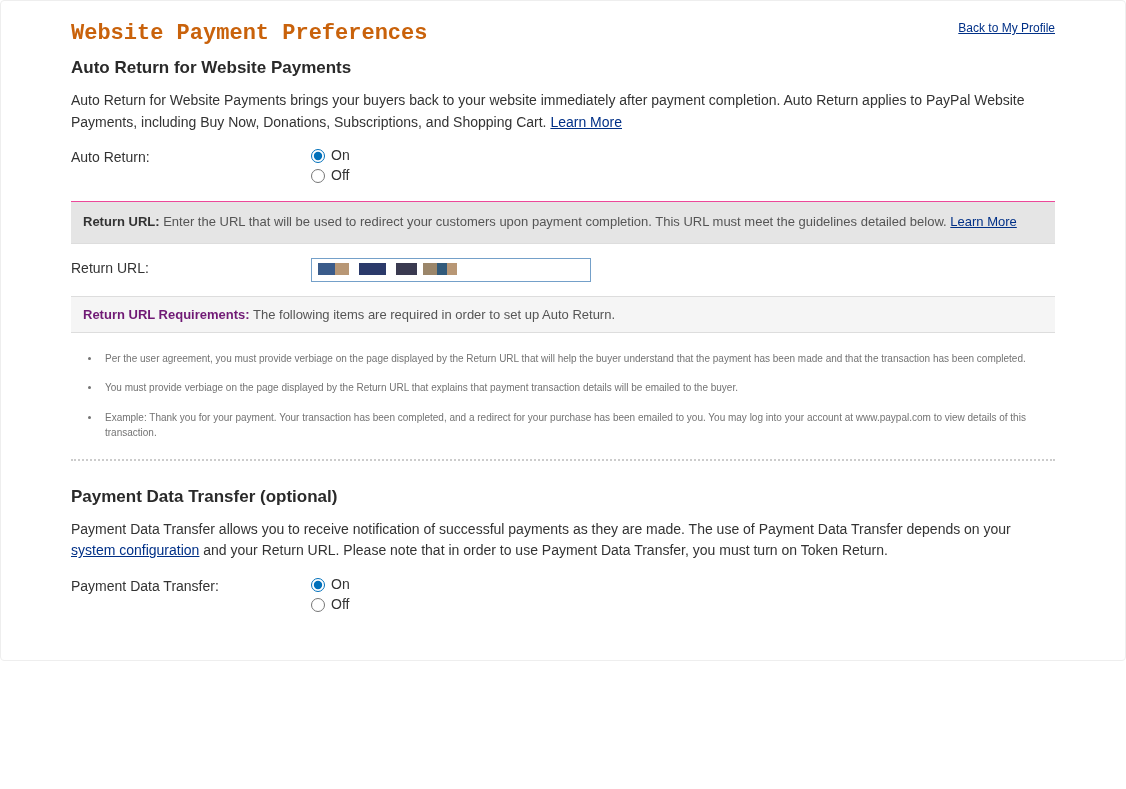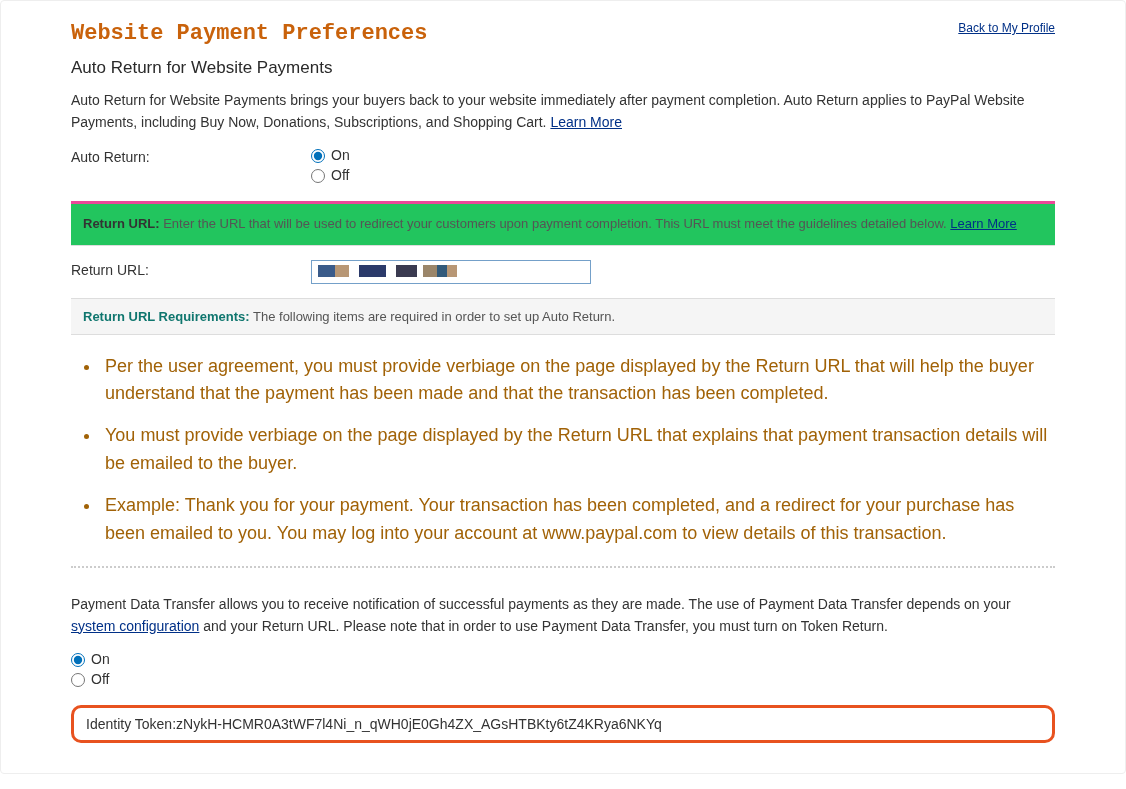--- a/index.html
+++ b/index.html
@@ -3,38 +3,38 @@
   <meta charset="utf-8">
   <style>
     * { box-sizing: border-box; margin: 0; padding: 0; }
     body { font-family: Helvetica, Arial, sans-serif; background: #ffffff; color: #333; }
     .container { width: 1126px; margin: 0 auto; background: #fff; border: 1px solid #eee; border-radius: 4px; padding: 0; }
     .content { padding: 20px 70px 30px 70px; }
     .header-row { display: flex; justify-content: space-between; align-items: flex-start; margin-bottom: 12px; }
     h1.page-title { color: #C9620B; font-size: 22px; font-weight: bold; font-family: Liberation Mono, monospace; }
     a { color: #003087; text-decoration: underline; cursor: pointer; }
     a.top-link { font-size: 12px; color: #003087; }
-    h2.section-title { font-size: 17px; font-weight: normal; color: #2a2a2a; margin-bottom: 12px; font-family: Verdana, Helvetica, Arial, sans-serif; }
+    h2.section-title { font-size: 17px; font-weight: bold; color: #2a2a2a; margin-bottom: 12px; font-family: Verdana, Helvetica, Arial, sans-serif; }
     p.body-text { font-size: 14px; line-height: 1.55; color: #333; margin-bottom: 14px; }
     .form-row { display: flex; align-items: flex-start; margin: 6px 0 14px 0; }
     .form-label { width: 240px; text-align: left; padding-right: 18px; font-size: 14px; color: #333; padding-top: 2px; }
     .form-control-col { flex: 1; }
     .radio-line { display: flex; align-items: flex-end; font-size: 14px; color: #333; margin-bottom: 4px; }
     .radio-line input { margin-right: 6px; accent-color: #0070ba; width: 14px; height: 14px; }
-    .info-bar { background: #22c55e; border-top: 3px solid #ec4899; border-bottom: 1px solid #ddd; padding: 10px 12px; font-size: 13px; color: #555; line-height: 1.55; }
+    .info-bar { background: #e5e5e5; border-top: 1px solid #ec4899; border-bottom: 1px solid #ddd; padding: 10px 12px; font-size: 13px; color: #555; line-height: 1.55; }
     .info-bar strong { color: #333; }
     .input-text { border: 1px solid #74a0c9; height: 24px; width: 280px; padding: 2px 6px; font-size: 13px; background: #fff; }
     .blurred { display: inline-block; background: linear-gradient(90deg,#3a5b8a 0 10%,#b89775 10% 18%,#fff 18% 24%,#2b3a6a 24% 40%,#fff 40% 46%,#3a3a50 46% 58%,#fff 58% 62%,#9b866a 62% 70%,#325a7a 70% 76%,#b89775 76% 82%,#fff 82% 100%); width: 170px; height: 12px; vertical-align: middle; filter: blur(0.6px); }
     ul.req-list { list-style: disc; padding-left: 30px; margin: 18px 0 6px 0; }
-    ul.req-list li { font-size: 18px; line-height: 1.55; color: #a16207; margin-bottom: 14px; padding-left: 4px; }
+    ul.req-list li { font-size: 10px; line-height: 1.55; color: #737373; margin-bottom: 14px; padding-left: 4px; }
     hr.dotted { border: none; border-top: 2px dotted #ccc; margin: 18px 0 26px 0; }
     .highlight-box { border: 3px solid #e8521f; border-radius: 10px; padding: 8px 12px; font-size: 14px; color: #333; margin-top: 8px; }
     .must { font-weight: normal; }
     .info-bar-req { background: #f5f5f5; border-top: 1px solid #ddd; border-bottom: 1px solid #ddd; padding: 10px 12px; font-size: 13px; color: #555; margin-top: 2px; }
-    .info-bar-req strong { color: #0f766e; }
+    .info-bar-req strong { color: #701a75; }
   </style>
 </head>
 <body>
 
 <div class="container">
   <div class="content">
 
     <div class="header-row">
       <h1 class="page-title">Website Payment Preferences</h1>
       <a class="top-link">Back to My Profile</a>
@@ -78,36 +78,35 @@
     </div>
 
     <ul class="req-list">
       <li>Per the user agreement, you must provide verbiage on the page displayed by the Return URL that will help the buyer understand that the payment has been made and that the transaction has been completed.</li>
       <li>You must provide verbiage on the page displayed by the Return URL that explains that payment transaction details will be emailed to the buyer.</li>
       <li>Example: Thank you for your payment. Your transaction has been completed, and a redirect for your purchase has been emailed to you. You may log into your account at www.paypal.com to view details of this transaction.</li>
     </ul>
 
     <hr class="dotted">
 
+    <h2 class="section-title">Payment Data Transfer (optional)</h2>
 
     <p class="body-text">
       <span>Payment Data Transfer allows you to receive notification of successful payments as they are made. The use of Payment Data Transfer depends on your </span><a>system configuration</a><span> and your Return URL. Please note that in order to use Payment Data Transfer, you </span><span class="must">must</span><span> turn on Token Return.</span>
     </p>
 
     <div class="form-row">
+      <div class="form-label">Payment Data Transfer:</div>
       <div class="form-control-col">
         <label class="radio-line">
           <input type="radio" name="pdt" checked="" style="">
           <span>On</span>
         </label>
         <label class="radio-line">
           <input type="radio" name="pdt" style="">
           <span>Off</span>
         </label>
       </div>
     </div>
 
-    <div class="highlight-box">
-      <span>Identity Token:</span><span>zNykH-HCMR0A3tWF7l4Ni_n_qWH0jE0Gh4ZX_AGsHTBKty6tZ4KRya6NKYq</span>
-    </div>
 
   </div>
 </div>
 
 </body></html>

